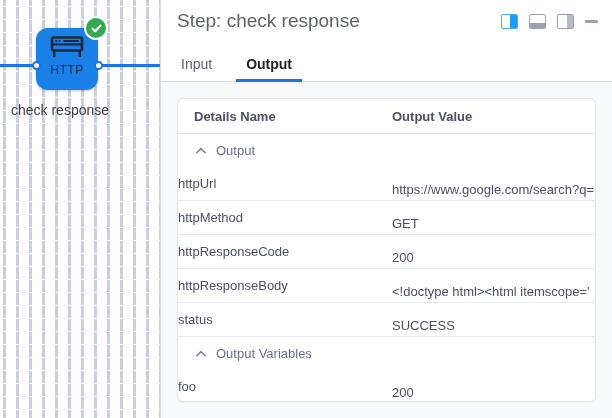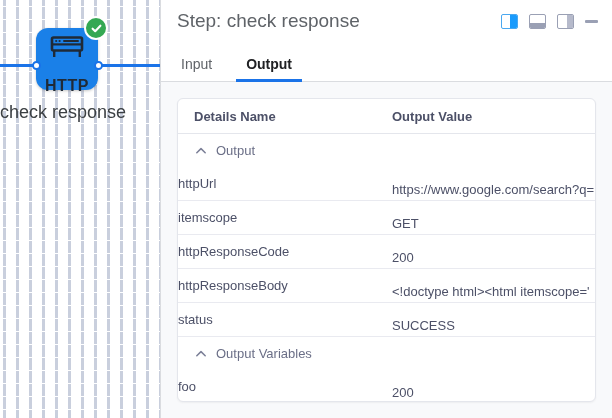--- a/index.html
+++ b/index.html
@@ -68,25 +68,25 @@
   .node-icon {
     position: absolute;
     left: 0; top: 8px;
     width: 62px;
     display: flex;
     flex-direction: column;
     align-items: center;
   }
   .node-icon svg { display: block; }
   .node-icon-text {
-    font-size: 16px;
-    font-weight: bold;
+    font-size: 12px;
+    font-weight: normal;
     letter-spacing: 0.6px;
     color: #1f2a37;
-    margin-top: 16px;
+    margin-top: 2px;
     line-height: 1;
   }
 
   .port {
     position: absolute;
     width: 9px;
     height: 9px;
     border-radius: 50%;
     background: #ffffff;
     border: 2px solid #1a73e8;
@@ -111,21 +111,21 @@
     justify-content: center;
     box-shadow: 0 0 0 2px #ffffff;
   }
 
   .node-label {
     position: absolute;
     left: 0;
     top: 102px;
     width: 120px;
     text-align: center;
-    font-size: 18px;
+    font-size: 14px;
     color: #3c4043;
     z-index: 3;
     white-space: nowrap;
   }
 
   
   .panel {
     position: absolute;
     left: 160px;
     top: 0;
@@ -385,21 +385,21 @@
             </tr>
 
             <tr class="data-row">
               <td class="c1">httpUrl</td>
               <td class="c2">
                 <span class="clip">https://www.google.com/search?q=</span>
               </td>
             </tr>
 
             <tr class="data-row">
-              <td class="c1">itemscope</td>
+              <td class="c1">httpMethod</td>
               <td class="c2">
                 <span class="clip">GET</span>
               </td>
             </tr>
 
             <tr class="data-row">
               <td class="c1">httpResponseCode</td>
               <td class="c2">
                 <span class="clip">200</span>
               </td>

